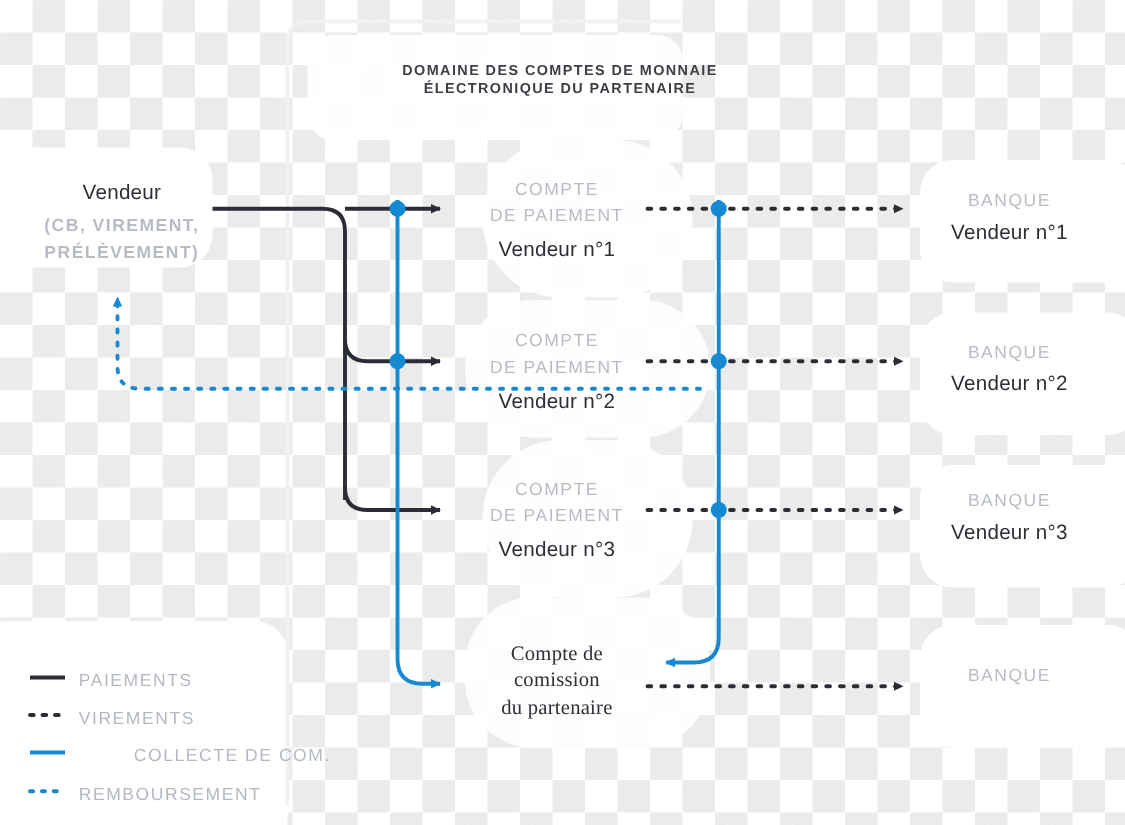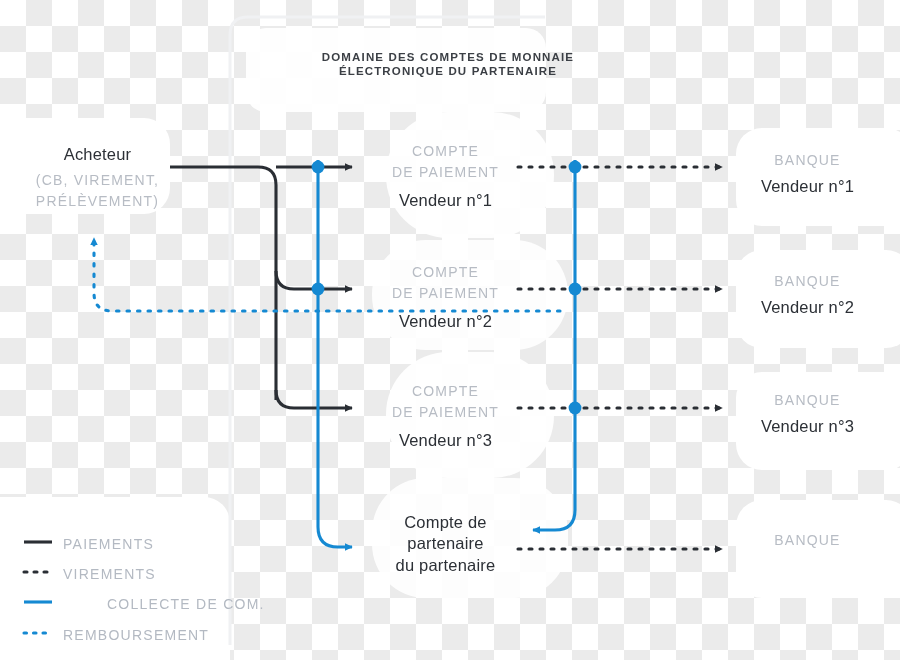--- a/index.html
+++ b/index.html
@@ -101,22 +101,22 @@
       <line x1="24" y1="633" x2="52" y2="633" stroke="#1589d2" stroke-width="3.1" stroke-dasharray="2.5 7" stroke-linecap="round"></line>
     </g>
   </svg>
 
   <div class="txt title">
     <div>DOMAINE DES COMPTES DE MONNAIE</div>
     <div>ÉLECTRONIQUE DU PARTENAIRE</div>
   </div>
 
   <div class="txt" style="left:25px;top:144px;width:145px;">
-    <div class="node-main">Acheteur</div>
-    <div class="node-sub" style="margin-top:5px;line-height:1.55;">
+    <div class="node-main">Vendeur</div>
+    <div class="node-sub" style="margin-top:5px;line-height:1.55;font-weight:bold;">
       <div>(CB, VIREMENT,</div>
       <div>PRÉLÈVEMENT)</div>
     </div>
   </div>
 
   <div class="txt" style="left:378px;top:141px;width:135px;">
     <div class="node-sub" style="line-height:1.5;">
       <div>COMPTE</div>
       <div>DE PAIEMENT</div>
     </div>
@@ -132,23 +132,23 @@
   </div>
 
   <div class="txt" style="left:378px;top:381px;width:135px;">
     <div class="node-sub" style="line-height:1.5;">
       <div>COMPTE</div>
       <div>DE PAIEMENT</div>
     </div>
     <div class="node-main" style="margin-top:7px;">Vendeur n°3</div>
   </div>
 
-  <div class="txt node-main" style="left:378px;top:512px;width:135px;line-height:1.3;">
+  <div class="txt node-main" style="left:378px;top:512px;width:135px;line-height:1.3;font-family:Liberation Serif, serif;">
     <div>Compte de</div>
-    <div>partenaire</div>
+    <div>comission</div>
     <div>du partenaire</div>
   </div>
 
   <div class="txt" style="left:740px;top:152px;width:135px;">
     <div class="node-sub">BANQUE</div>
     <div class="node-main" style="margin-top:6px;">Vendeur n°1</div>
   </div>
 
   <div class="txt" style="left:740px;top:273px;width:135px;">
     <div class="node-sub">BANQUE</div>

